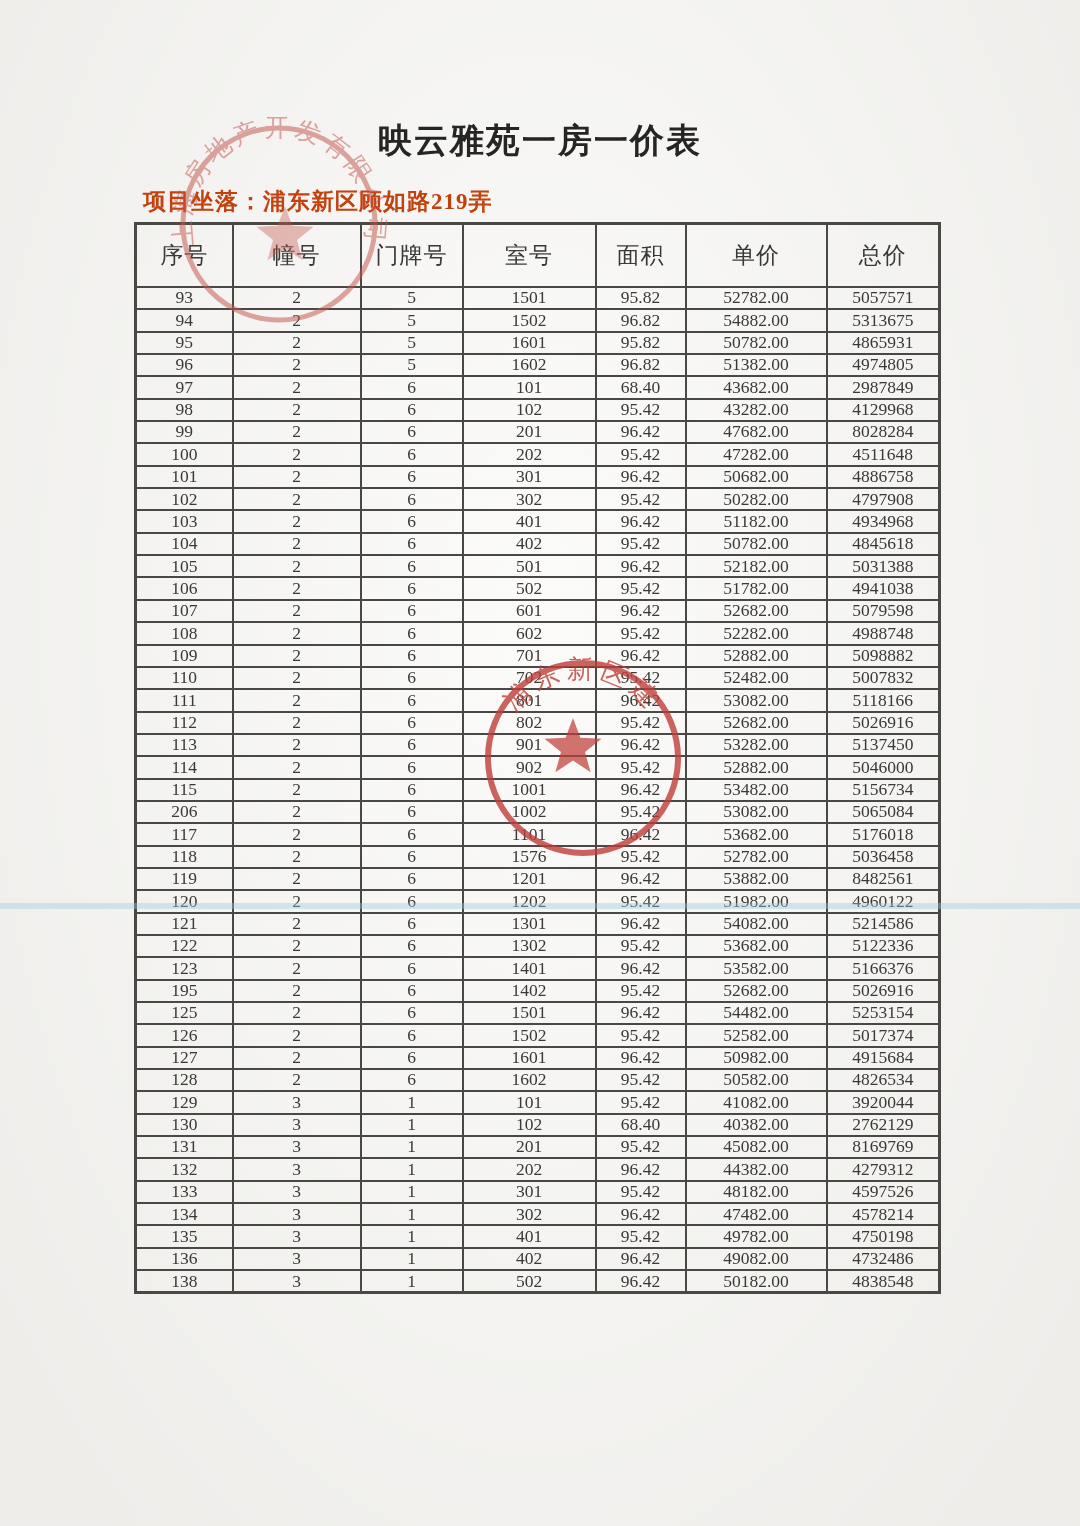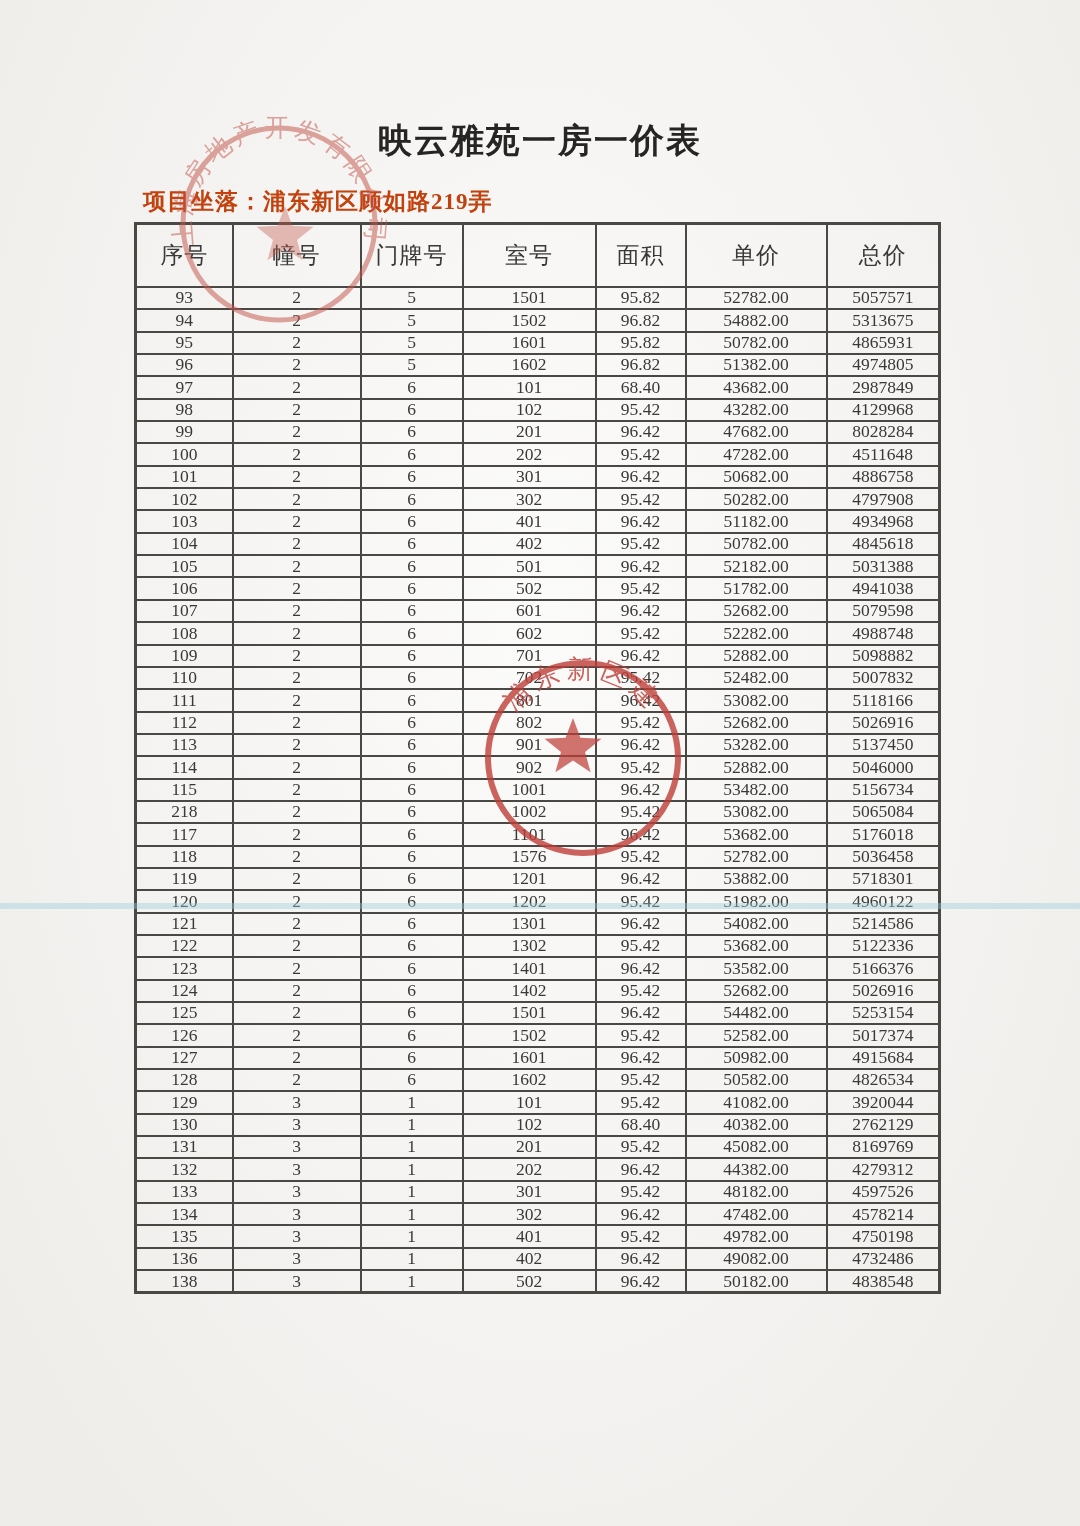--- a/index.html
+++ b/index.html
@@ -287,21 +287,21 @@
       <tr>
         <td>115</td>
         <td>2</td>
         <td>6</td>
         <td>1001</td>
         <td>96.42</td>
         <td>53482.00</td>
         <td>5156734</td>
       </tr>
       <tr>
-        <td>218</td>
+        <td>206</td>
         <td>2</td>
         <td>6</td>
         <td>1002</td>
         <td>95.42</td>
         <td>53082.00</td>
         <td>5065084</td>
       </tr>
       <tr>
         <td>117</td>
         <td>2</td>
@@ -320,21 +320,21 @@
         <td>52782.00</td>
         <td>5036458</td>
       </tr>
       <tr>
         <td>119</td>
         <td>2</td>
         <td>6</td>
         <td>1201</td>
         <td>96.42</td>
         <td>53882.00</td>
-        <td>5718301</td>
+        <td>8482561</td>
       </tr>
       <tr>
         <td>120</td>
         <td>2</td>
         <td>6</td>
         <td>1202</td>
         <td>95.42</td>
         <td>51982.00</td>
         <td>4960122</td>
       </tr>
@@ -359,21 +359,21 @@
       <tr>
         <td>123</td>
         <td>2</td>
         <td>6</td>
         <td>1401</td>
         <td>96.42</td>
         <td>53582.00</td>
         <td>5166376</td>
       </tr>
       <tr>
-        <td>124</td>
+        <td>195</td>
         <td>2</td>
         <td>6</td>
         <td>1402</td>
         <td>95.42</td>
         <td>52682.00</td>
         <td>5026916</td>
       </tr>
       <tr>
         <td>125</td>
         <td>2</td>

